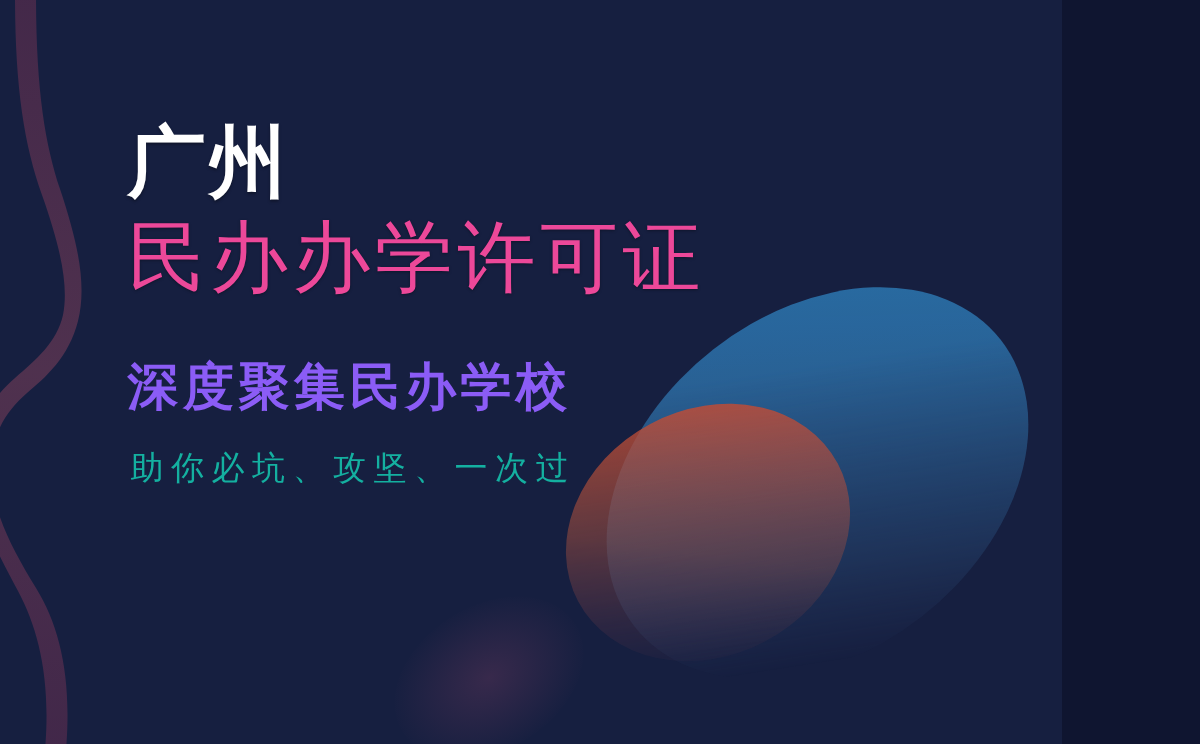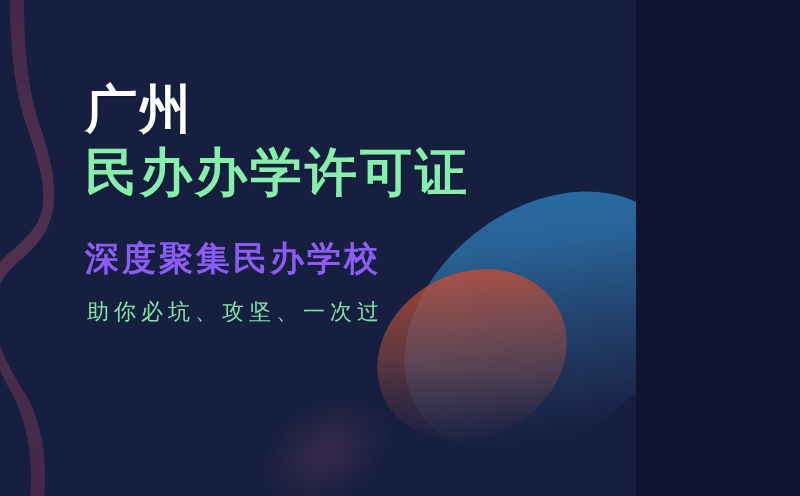--- a/index.html
+++ b/index.html
@@ -2,21 +2,21 @@
 <html><head>
 <meta charset="utf-8">
 <style>
   html, body {
     margin: 0;
     padding: 0;
     background: #0f1530;
   }
   #banner {
     position: relative;
-    width: 636px;
+    width: 708px;
     height: 496px;
     overflow: hidden;
     background: #161f40;
     font-family: "Liberation Sans", "DejaVu Sans", sans-serif;
   }
 
   
   .bg-layer {
     position: absolute;
     inset: 0;
@@ -44,40 +44,40 @@
     color: #ffffff;
     font-size: 52px;
     line-height: 62px;
     font-weight: bold;
     letter-spacing: 2px;
     white-space: nowrap;
     text-shadow: 0 1px 2px rgba(0,0,0,0.35);
     margin: 0;
   }
   .title-main {
-    color: #86efac;
+    color: #ec4899;
     font-size: 52px;
     line-height: 64px;
-    font-weight: bold;
+    font-weight: normal;
     letter-spacing: 3px;
     white-space: nowrap;
     text-shadow: 0 1px 2px rgba(0,0,0,0.35);
     margin: 0;
   }
   .subtitle-strong {
     color: #8b5cf6;
     font-size: 34px;
     line-height: 44px;
     font-weight: bold;
     letter-spacing: 3px;
     white-space: nowrap;
     margin: 32px 0 0 0;
   }
   .subtitle-light {
-    color: #86efac;
+    color: #14b8a6;
     font-size: 22px;
     line-height: 32px;
     font-weight: normal;
     letter-spacing: 5px;
     white-space: nowrap;
     margin: 16px 0 0 2px;
     opacity: 0.95;
   }
 </style>
 </head>

